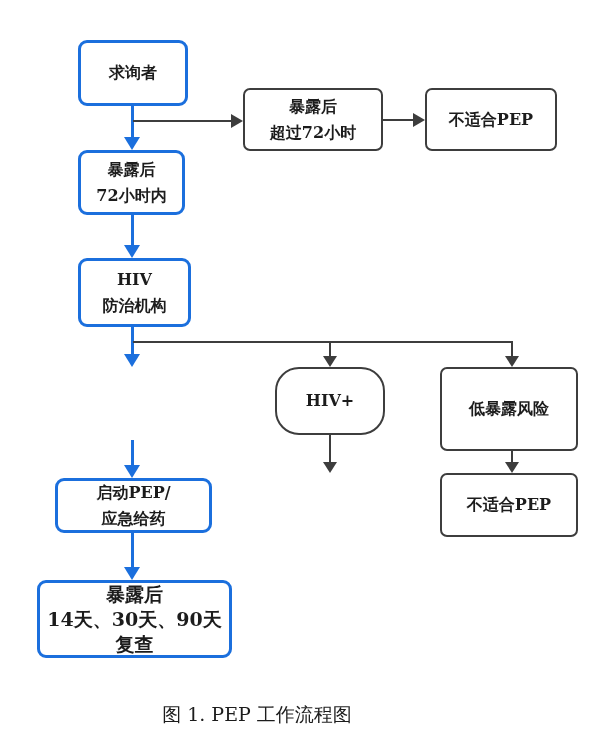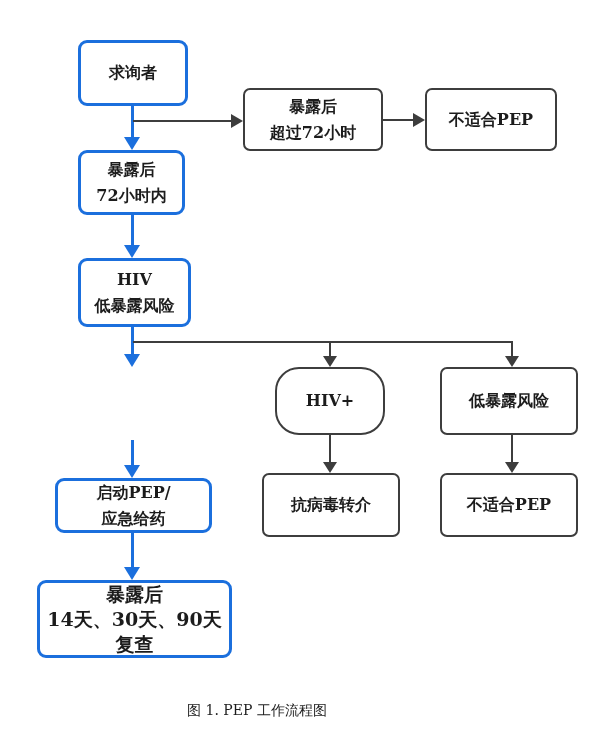--- a/index.html
+++ b/index.html
@@ -35,21 +35,21 @@
   .node.dark{ border:2px solid var(--dark); border-radius:7px; }
 
   
   #n-seeker      { left:78px;  top:40px;  width:110px; height:66px; }
   #n-over72      { left:243px; top:88px;  width:140px; height:63px; }
   #n-unfit-top   { left:425px; top:88px;  width:132px; height:63px; }
   #n-within72    { left:78px;  top:150px; width:107px; height:65px; }
   #n-hiv-org     { left:78px;  top:258px; width:113px; height:69px; }
   #n-hiv-neg     { left:62px;  top:367px; width:145px; height:73px; }
   #n-hiv-pos     { left:275px; top:367px; width:110px; height:68px;border-radius:24px; }
-  #n-low-risk    { left:440px; top:367px; width:138px; height:68px;text-align:center; }
+  #n-low-risk    { left:440px; top:367px; width:138px; height:84px;text-align:center; }
   #n-start-pep   { left:55px;  top:478px; width:157px; height:55px; }
   #n-antiviral   { left:262px; top:473px; width:138px; height:64px; }
   #n-unfit-bot   { left:440px; top:473px; width:138px; height:64px; }
   #n-recheck     { left:37px;  top:580px; width:195px; height:78px; font-size:19px; line-height:25px;}
 
   
   .vline,.hline{ position:absolute; z-index:1; }
   .vline.blue{ width:3px;  background:var(--blue); }
   .hline.dark{ height:2px; background:var(--dark); }
   .vline.dark{ width:2px;  background:var(--dark); }
@@ -57,48 +57,47 @@
   
   .ah{ position:absolute; width:0; height:0; z-index:1; }
   .ah.down-blue{ border-left:8px solid transparent; border-right:8px solid transparent; border-top:13px solid var(--blue); }
   .ah.down-dark{ border-left:7px solid transparent; border-right:7px solid transparent; border-top:11px solid var(--dark); }
   .ah.right-dark{ border-top:7px solid transparent; border-bottom:7px solid transparent; border-left:12px solid var(--dark); }
 
   .caption{
     position:absolute;
     left:0; top:702px; width:514px;
     text-align:center;
-    font-size:14px;
+    font-size:19px;
     font-weight:400;
     color:var(--text);
     font-family:"DejaVu Serif","Liberation Serif",serif;
   }
 </style>
 </head>
 <body>
 
 <div class="canvas">
 
   <div class="node blue" id="n-seeker">求询者</div>
   <div class="node blue" id="n-within72">暴露后
 72小时内</div>
   <div class="node blue" id="n-hiv-org">HIV
-低暴露风险</div>
+防治机构</div>
   <div class="node blue" id="n-start-pep">启动PEP/
 应急给药</div>
   <div class="node blue" id="n-recheck">暴露后
 14天、30天、90天
 复查</div>
 
   <div class="node dark" id="n-over72">暴露后
 超过72小时</div>
   <div class="node dark" id="n-unfit-top">不适合PEP</div>
   <div class="node dark" id="n-hiv-pos">HIV+</div>
   <div class="node dark" id="n-low-risk">低暴露风险</div>
-  <div class="node dark" id="n-antiviral">抗病毒转介</div>
   <div class="node dark" id="n-unfit-bot">不适合PEP</div>
 
   <div class="vline blue" style="left:131px; top:106px; height:31px;"></div>
   <div class="ah down-blue" style="left:124px; top:137px;"></div>
 
   <div class="vline blue" style="left:131px; top:215px; height:30px;"></div>
   <div class="ah down-blue" style="left:124px; top:245px;"></div>
 
   <div class="vline blue" style="left:131px; top:327px; height:27px;"></div>
   <div class="ah down-blue" style="left:124px; top:354px;"></div>

